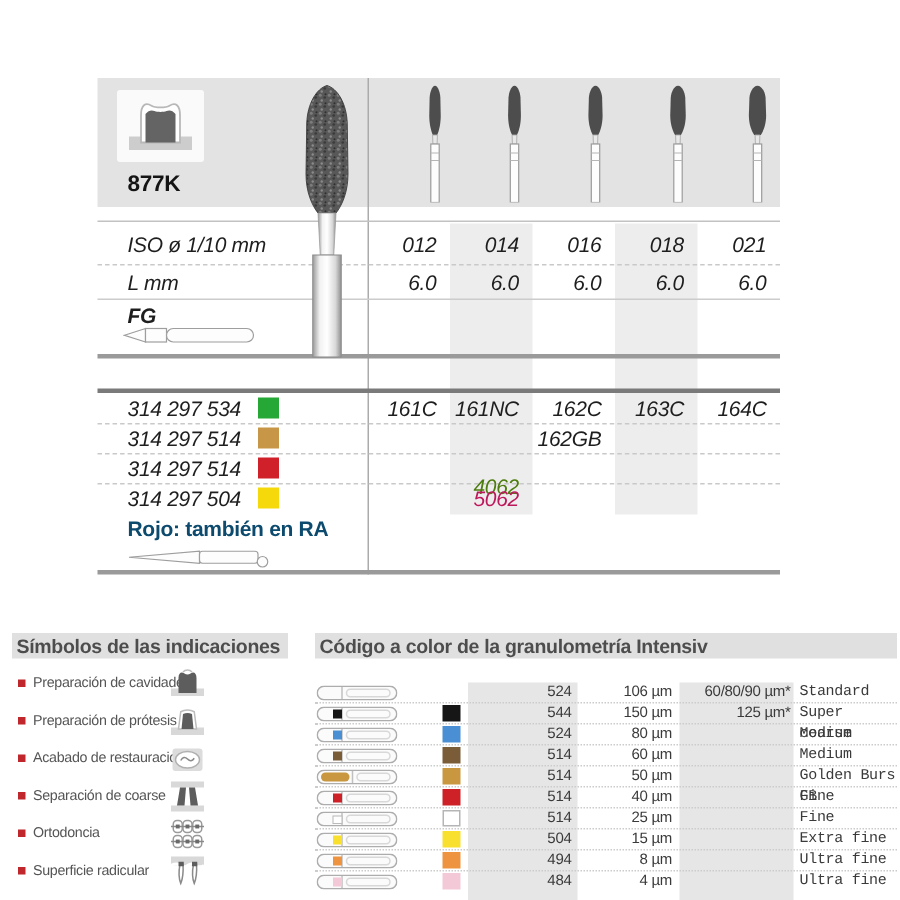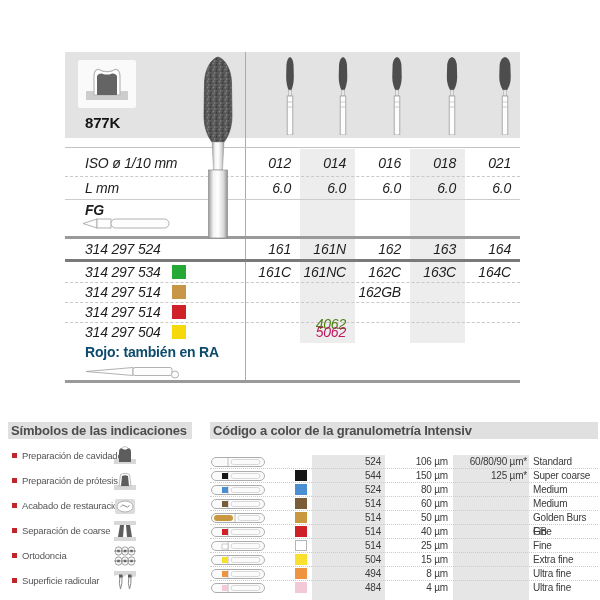--- a/index.html
+++ b/index.html
@@ -41,21 +41,21 @@
   .g-band.b1{left:102px;width:73px;} .g-band.b2{left:243px;width:76px;}
   .g-row{position:relative;height:14px;line-height:14px;font-size:10px;color:#3a3a3a;border-bottom:1px dotted #cccccc;box-sizing:border-box;}
   .g-icon{position:absolute;left:1px;top:2px;}
   .g-chiphead{position:absolute;left:4px;top:4px;width:19px;height:6px;border-radius:3px;}
   .g-iconchip{position:absolute;left:12px;top:4px;width:6px;height:6px;}
   .g-chip{position:absolute;left:85px;top:1px;width:12px;height:11px;}
   .g-chip.outline{border:1px solid #b5b5b5;box-sizing:border-box;}
   .g-code{position:absolute;left:102px;width:69px;text-align:right;}
   .g-grain{position:absolute;left:175px;width:63px;text-align:right;}
   .g-alt{position:absolute;left:243px;width:74px;text-align:right;}
-  .g-name{position:absolute;left:323px;}
+  .g-name{position:absolute;left:323px;font-family:Liberation Mono, monospace;}
 </style>
 </head>
 <body>
 
 <svg width="0" height="0" style="position:absolute">
   <defs>
     <path id="sb-head" d="M8,0 C5.5,0.8 4.2,4 3.8,8 L3.5,20 C3.5,26 5,30.5 6.3,33 L9.7,33 C11,30.5 12.5,26 12.5,20 L12.2,8 C11.8,4 10.5,0.8 8,0 Z" fill="#4d4d4d"></path>
     <g id="sb-shank">
       <path d="M6.4,33 L9.6,33 L9.4,39 L6.6,39 Z" fill="#e8e8e8" stroke="#aaaaaa" stroke-width="0.6"></path>
       <rect x="5.2" y="39" width="5.6" height="39" fill="#fdfdfd" stroke="#9b9b9b" stroke-width="0.8"></rect>
@@ -125,30 +125,20 @@
     <div class="pt-label">FG</div>
   </div>
   <svg class="abs" style="left:17px;top:166px" width="90" height="15">
     <path d="M1,7.5 L15,3 L15,12 Z" fill="#fdfdfd" stroke="#9e9e9e" stroke-width="0.8"></path>
     <rect x="15" y="3" width="14" height="9" fill="#fdfdfd" stroke="#9e9e9e" stroke-width="0.8"></rect>
     <rect x="29" y="3" width="58" height="9" rx="4.5" fill="#fdfdfd" stroke="#9e9e9e" stroke-width="0.8"></rect>
   </svg>
 
   <div class="pt-line ln-thick" style="top:186px"></div>
 
-  <div class="pt-row" style="top:189px;height:20px;line-height:20px;">
-    <div class="pt-label">314 297 524</div>
-    <div class="pt-cells">
-      <div class="pt-cell">161</div>
-      <div class="pt-cell">161N</div>
-      <div class="pt-cell">162</div>
-      <div class="pt-cell">163</div>
-      <div class="pt-cell">164</div>
-    </div>
-  </div>
   <div class="pt-line ln-dark" style="top:209px"></div>
 
   <div class="pt-row dashed" style="top:212px;height:20px;line-height:20px;">
     <div class="pt-label">314 297 534</div>
     <div class="pt-swatch" style="background-color: rgb(38, 168, 55);"></div>
     <div class="pt-cells">
       <div class="pt-cell">161C</div>
       <div class="pt-cell">161NC</div>
       <div class="pt-cell">162C</div>
       <div class="pt-cell">163C</div>

